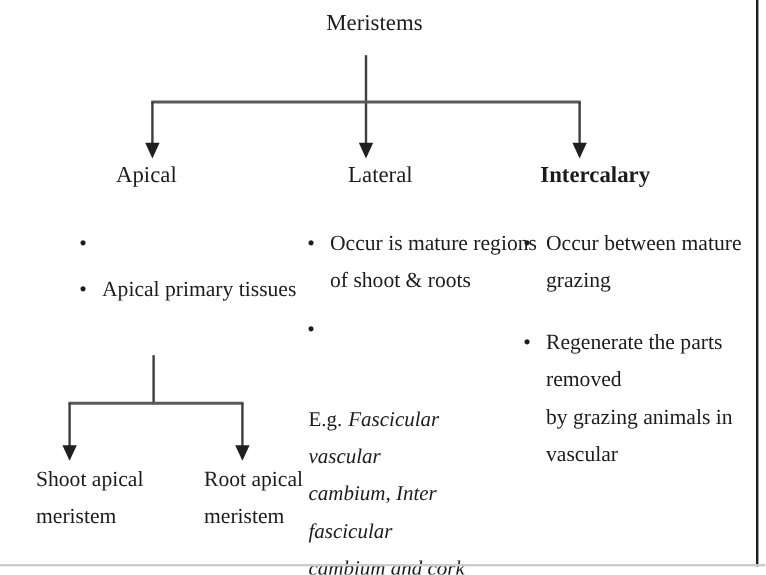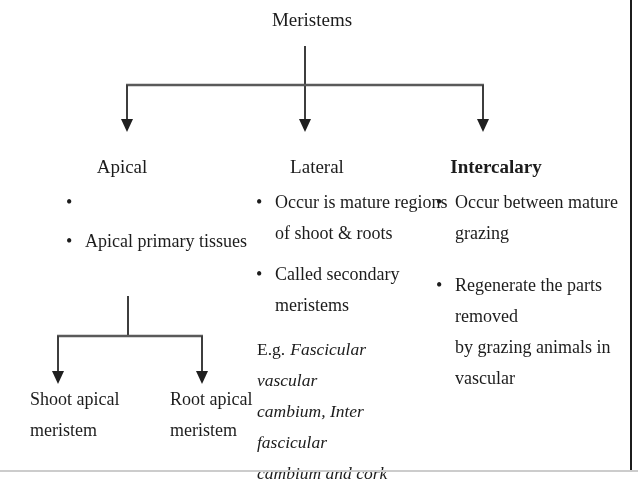--- a/index.html
+++ b/index.html
@@ -10,21 +10,21 @@
     font-family:"Liberation Serif", serif;
     color:#1c1c1c;
     overflow:hidden;
   }
   .connectors{position:absolute;left:0;top:0;pointer-events:none;}
   .title{
     position:absolute;top:9px;left:312px;transform:translateX(-50%);
     font-size:19px;line-height:22px;white-space:nowrap;
   }
   .heading{
-    position:absolute;top:156px;transform:translateX(-50%);
+    position:absolute;top:136px;transform:translateX(-50%);
     font-size:19px;line-height:22px;white-space:nowrap;
   }
   .heading.apical{left:122px;}
   .heading.lateral{left:317px;}
   .heading.intercalary{left:496px;font-weight:bold;}
   .list{position:absolute;top:187px;}
   .list.apical{left:66px;}
   .list.lateral{left:256px;}
   .list.intercalary{left:436px;}
   .item{display:flex;align-items:flex-start;}
@@ -103,22 +103,20 @@
   </div>
 
   <div class="list lateral">
     <div class="item">
       <span class="dot">•</span>
       <span class="lines">Occur is mature regions
 of shoot &amp; roots</span>
     </div>
     <div class="item">
       <span class="dot">•</span>
-      <span class="lines">Called secondary
-meristems</span>
     </div>
   </div>
 
   <div class="list intercalary">
     <div class="item">
       <span class="dot">•</span>
       <span class="lines">Occur between mature grazing</span>
     </div>
     <div class="item">
       <span class="dot">•</span>

